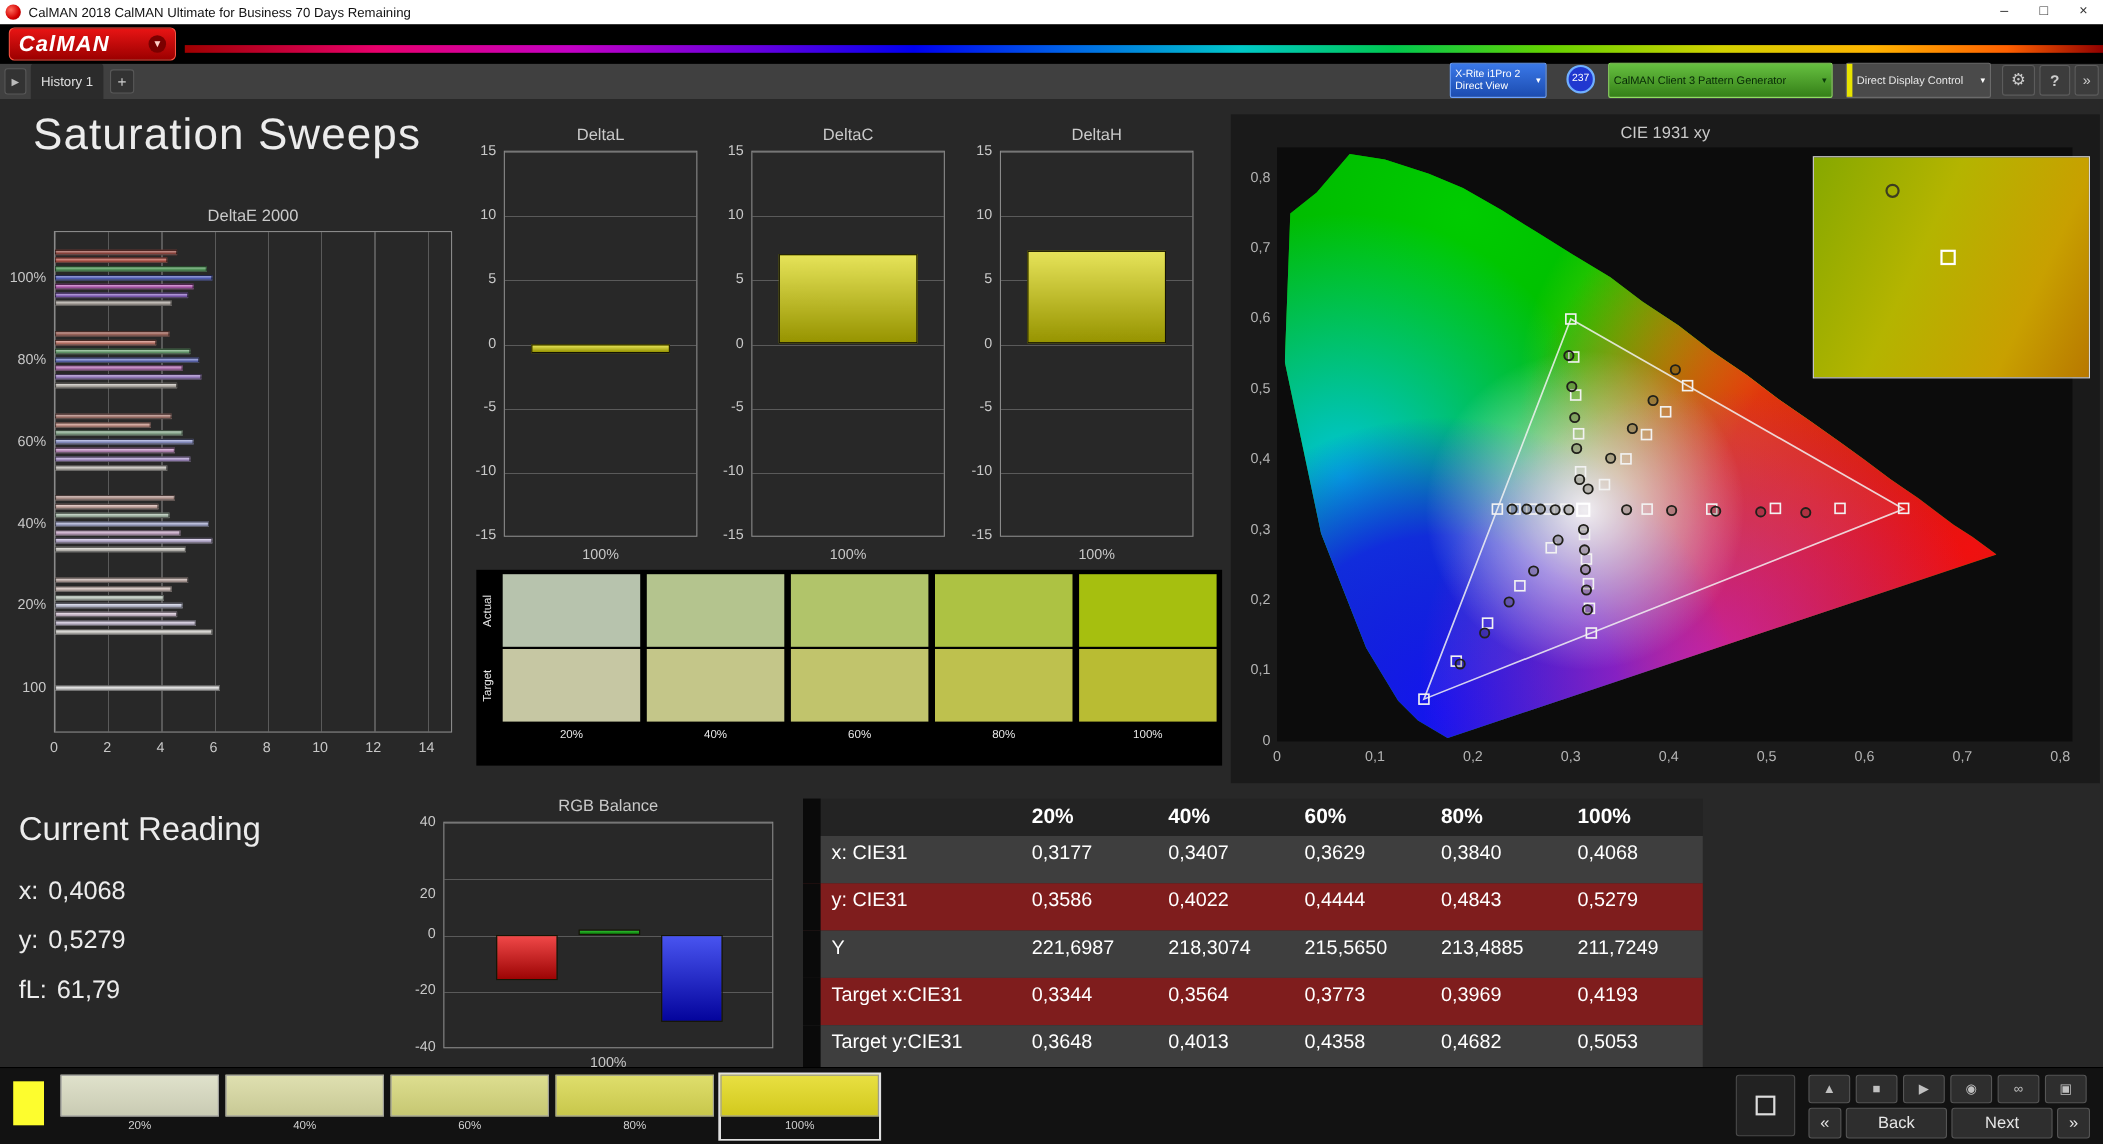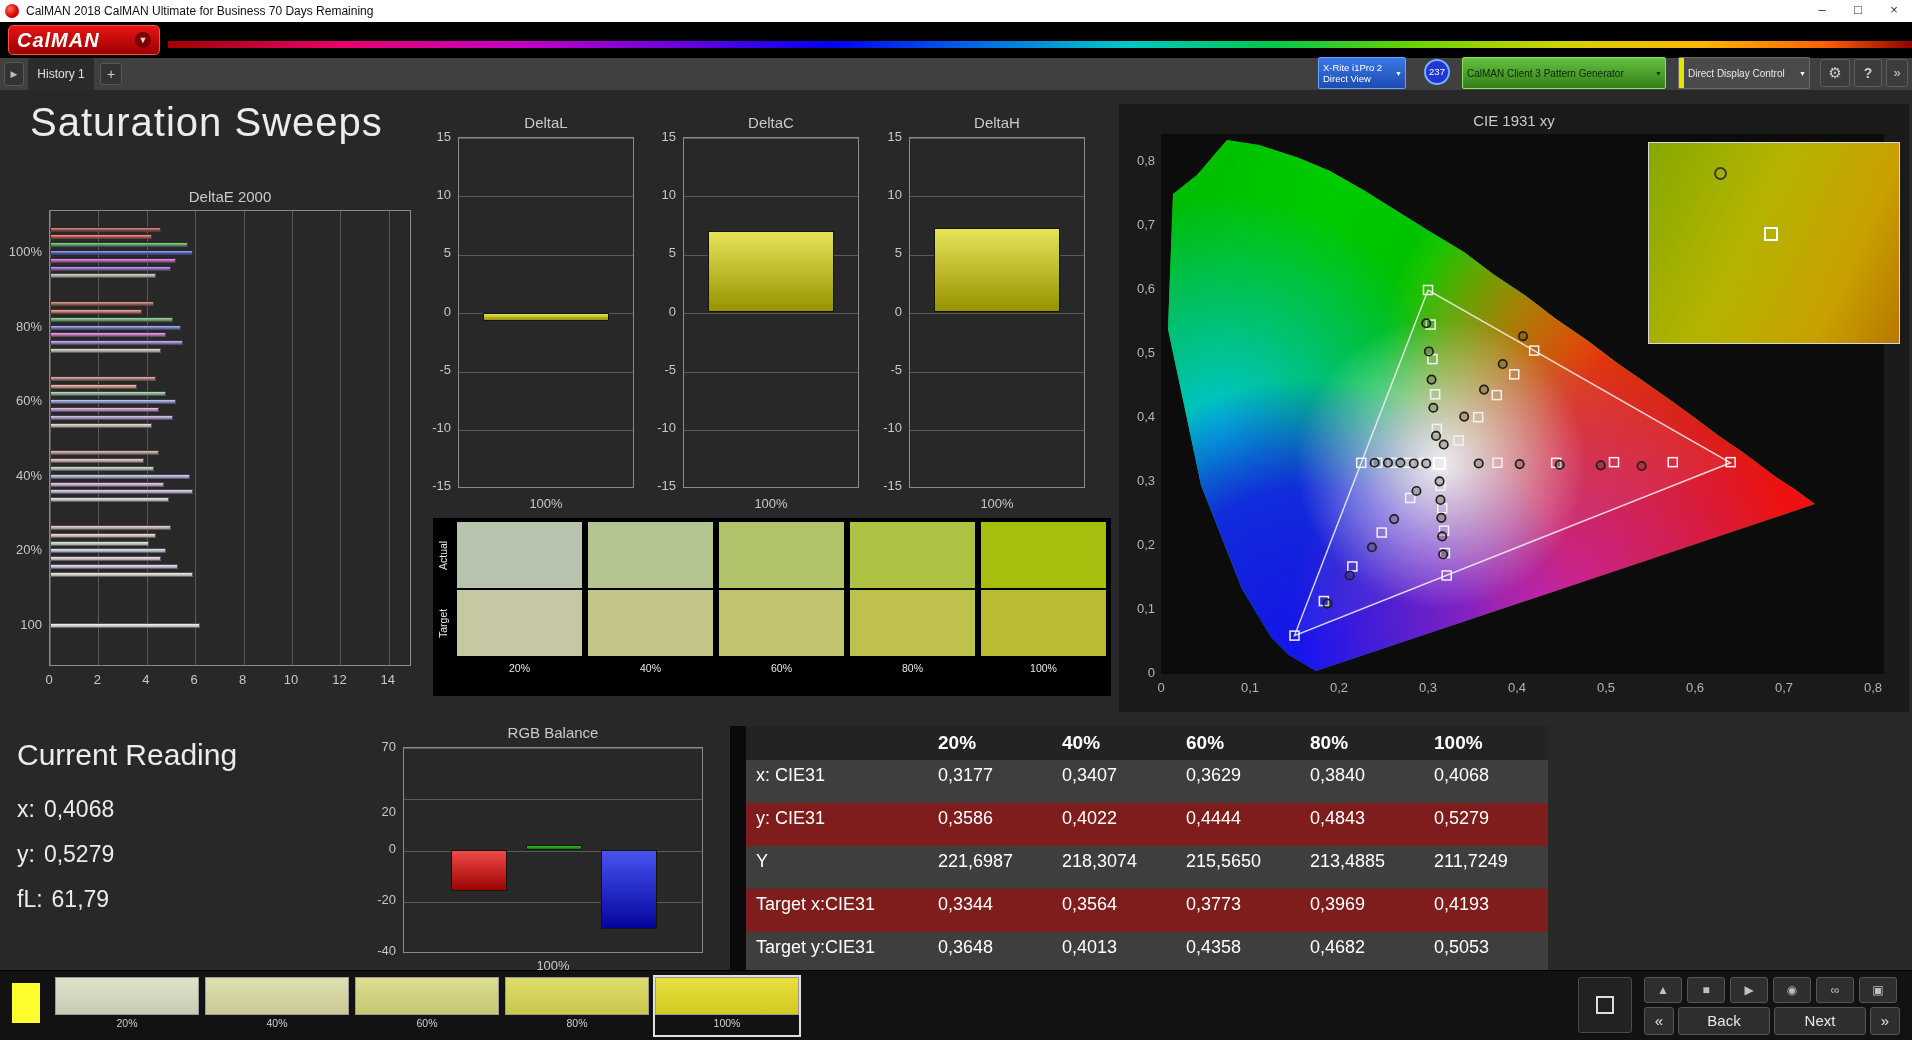--- a/index.html
+++ b/index.html
@@ -483,21 +483,21 @@
   </div>
 
   <div class="chart-wrap rgb-wrap">
     <div class="chart-title">RGB Balance</div>
     <div class="plot rgb-plot">
         <div class="vbar" style="left: 47px; width: 56px; top: 102px; height: 40.8px; background: linear-gradient(rgb(240, 72, 72), rgb(156, 4, 4));"></div>
         <div class="vbar" style="left: 122px; width: 56px; top: 96.9px; height: 5.1px; background: linear-gradient(rgb(48, 192, 48), rgb(10, 122, 10));"></div>
         <div class="vbar" style="left: 197px; width: 56px; top: 102px; height: 79.05px; background: linear-gradient(rgb(72, 84, 240), rgb(4, 4, 156));"></div>
       </div>
     <div class="axis-xlabel rgb-xlabel">100%</div>
-  <div class="ytick" style="top: 23px;">70</div>
+  <div class="ytick" style="top: 23px;">40</div>
       <div class="ytick" style="top: 88px;">20</div>
       <div class="ytick" style="top: 125px;">0</div>
       <div class="ytick" style="top: 176px;">-20</div>
       <div class="ytick" style="top: 227px;">-40</div>
     </div>
 
   <div class="rt-host">
       <div class="trow header-row">
         <div class="tcell gutter"></div>
         <div class="tcell thead"></div>

